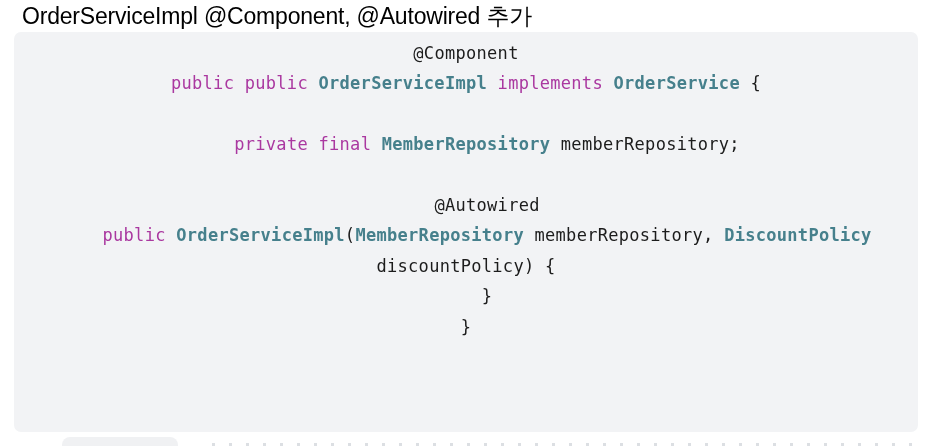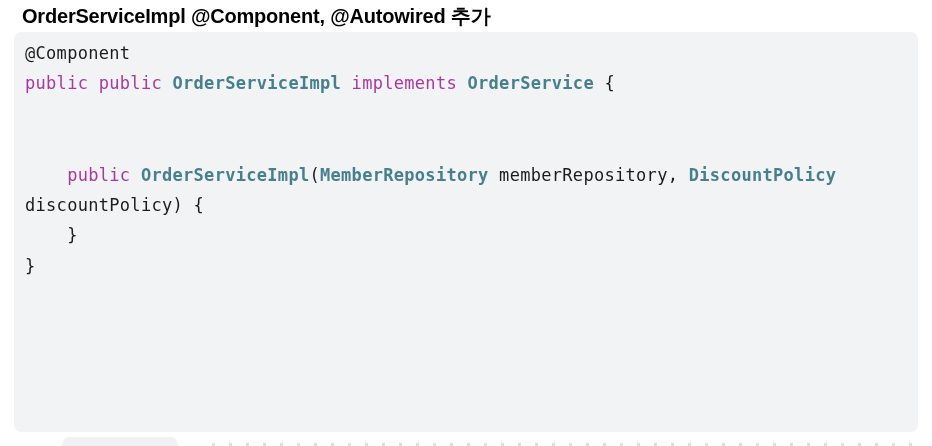--- a/index.html
+++ b/index.html
@@ -7,22 +7,22 @@
     width: 932px; height: 446px;
     background: var(--page-bg, #ffffff);
     overflow: hidden;
     position: relative;
     font-family: "Liberation Sans", sans-serif;
   }
   .page-title {
     position: absolute;
     left: 22px; top: 4px;
     font-family: "Liberation Sans", sans-serif;
-    font-weight: 700;
-    font-size: 20px;
+    font-weight: 400;
+    font-size: 23px;
     line-height: 24px;
     letter-spacing: -0.2px;
     color: var(--title-text, #000);
     white-space: nowrap;
   }
   .code-block {
     position: absolute;
     left: 14px; top: 32px;
     width: 904px; height: 400px;
     background: var(--code-bg, #f2f3f5);
@@ -31,20 +31,21 @@
     overflow: hidden;
     font-family: "DejaVu Sans Mono", "Liberation Mono", monospace;
     font-size: 17px;
     letter-spacing: 0.3px;
     color: var(--code-text, #1c1c1c);
   }
   .code-line {
     height: 30.4px;
     line-height: 30.4px;
     white-space: pre;
+    text-align: center;
   }
   .tk-t { color: var(--code-text, #1c1c1c); }
   .tk-k { color: var(--keyword, #aa38a0); }
   .tk-y { color: var(--type, #46808c); font-weight: bold; }
   .tk-o { color: var(--operator, #4a96a7); }
   .partial-chip {
     position: absolute;
     left: 62px; top: 437px;
     width: 116px; height: 9px;
     background: var(--partial-chip-bg, #f0f1f3);
@@ -61,21 +62,23 @@
 </style>
 </head>
 <body>
 
 <h3 class="page-title">OrderServiceImpl @Component, @Autowired 추가</h3>
 
 <div class="code-block">
     <div class="code-line"><span class="tk-t">@Component</span></div>
     <div class="code-line"><span class="tk-k">public public</span><span class="tk-t"> </span><span class="tk-y">OrderServiceImpl</span><span class="tk-t"> </span><span class="tk-k">implements</span><span class="tk-t"> </span><span class="tk-y">OrderService</span><span class="tk-t"> {</span></div>
     <div class="code-line"></div>
+    <div class="code-line"><span class="tk-t">    </span><span class="tk-k">private final</span><span class="tk-t"> </span><span class="tk-y">MemberRepository</span><span class="tk-t"> memberRepository;</span></div>
     <div class="code-line"></div>
+    <div class="code-line"><span class="tk-t">    @Autowired</span></div>
     <div class="code-line"><span class="tk-t">    </span><span class="tk-k">public</span><span class="tk-t"> </span><span class="tk-y">OrderServiceImpl</span><span class="tk-t">(</span><span class="tk-y">MemberRepository</span><span class="tk-t"> memberRepository, </span><span class="tk-y">DiscountPolicy</span></div>
     <div class="code-line"><span class="tk-t">discountPolicy) {</span></div>
     <div class="code-line"><span class="tk-t">    }</span></div>
     <div class="code-line"><span class="tk-t">}</span></div>
   </div>
 
 <div class="partial-chip"></div>
 
 <div class="cropped-next-line"></div>
 

